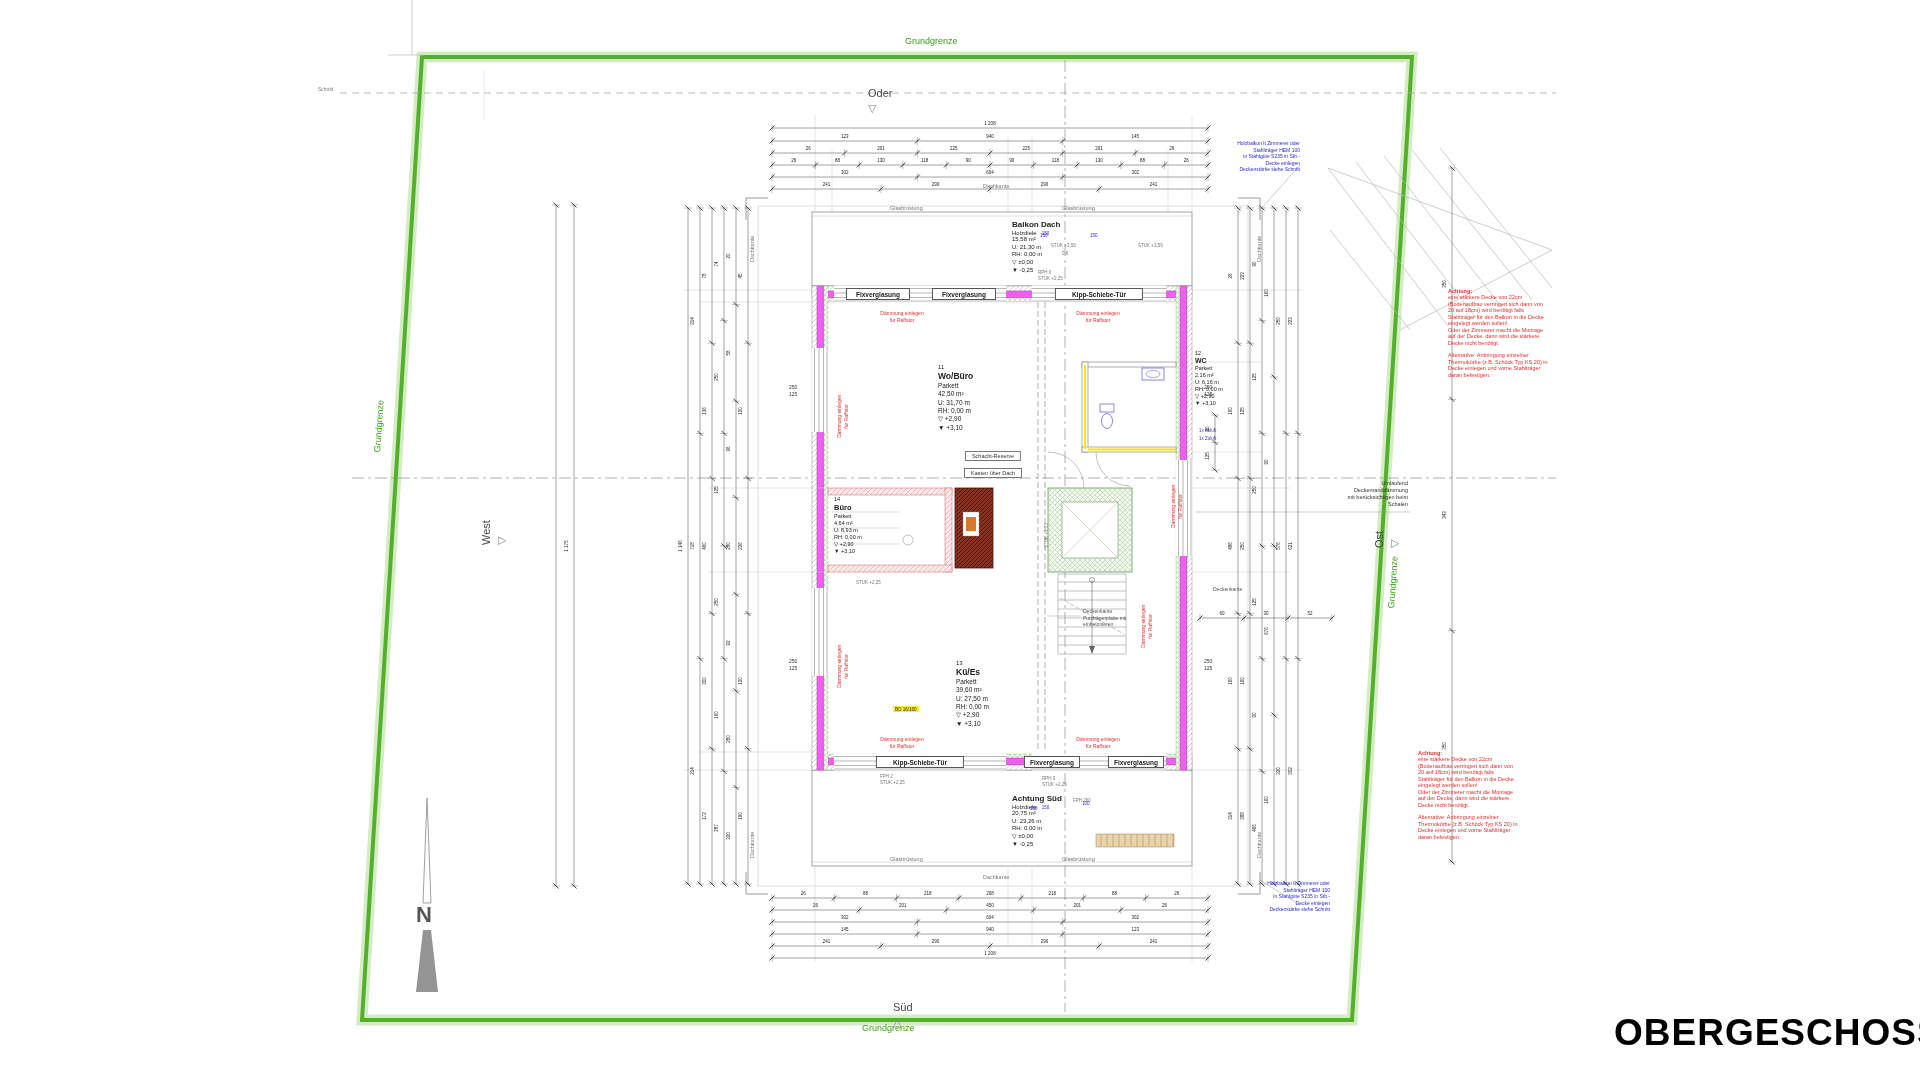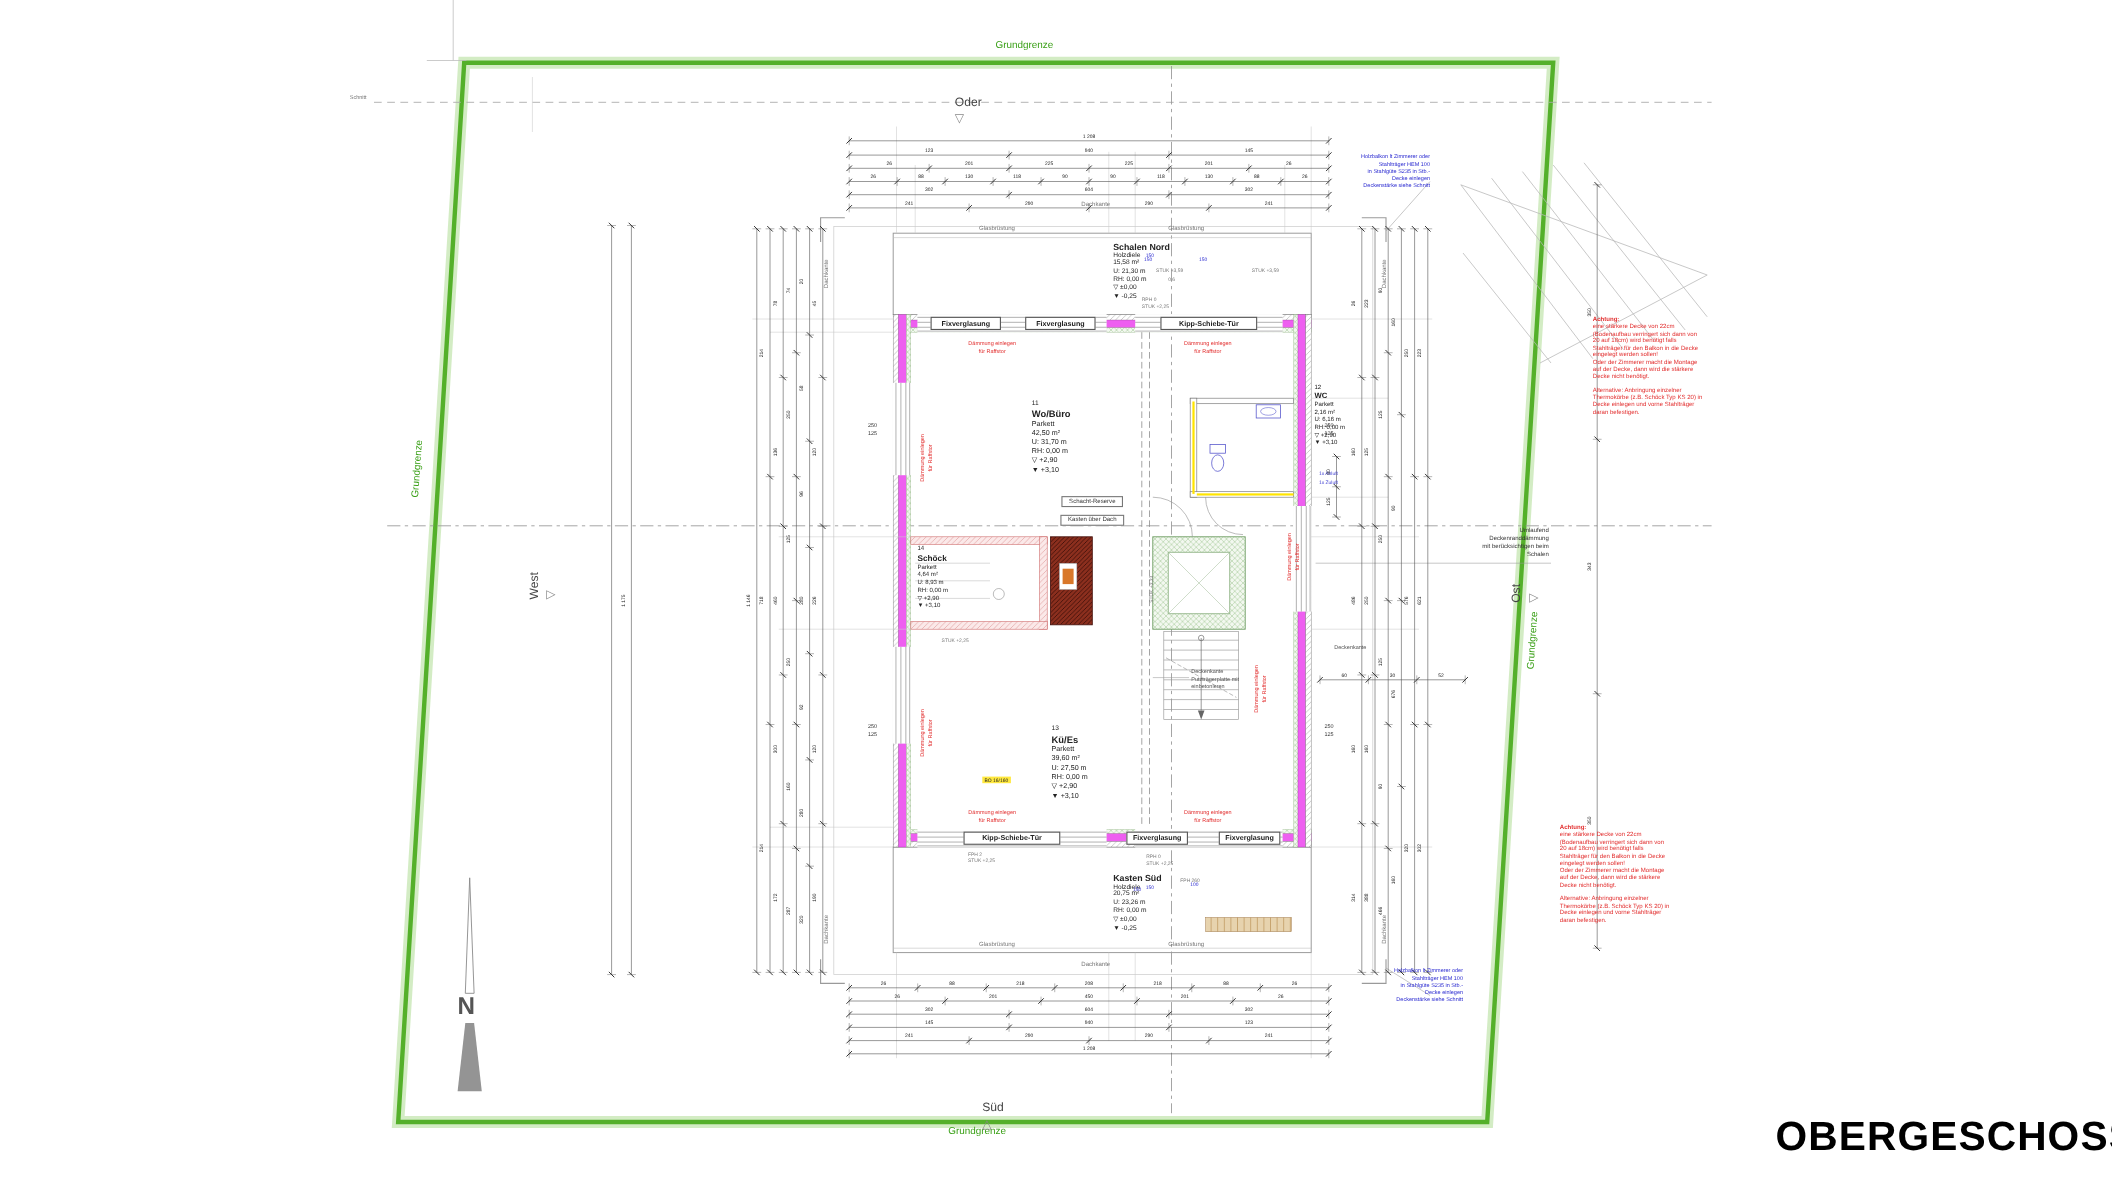--- a/index.html
+++ b/index.html
@@ -602,21 +602,21 @@
   <div class="lbl gy f55 rot" style="left:749px;top:858px">Dachkante</div>
   <div class="lbl gy f55 rot" style="left:1256px;top:262px">Dachkante</div>
   <div class="lbl gy f55 rot" style="left:1256px;top:858px">Dachkante</div>
 
   <div class="lbl gy f55" style="left:890px;top:205px">Glasbrüstung</div>
   <div class="lbl gy f55" style="left:1062px;top:205px">Glasbrüstung</div>
   <div class="lbl gy f55" style="left:890px;top:856px">Glasbrüstung</div>
   <div class="lbl gy f55" style="left:1062px;top:856px">Glasbrüstung</div>
 
   <div class="room" style="left:1012px;top:220px">
-    <div class="name">Schalen Nord</div>
+    <div class="name">Balkon Dach</div>
     <div class="floorrow"><span>Holzdiele</span><span class="sz">150</span></div>
     <div class="info">15,58 m²
 U: 21,30 m
 RH: 0,00 m
 ▽ ±0,00
 ▼ -0,25</div>
   </div>
   <div class="room" style="left:938px;top:364px">
     <div class="num">11</div>
     <div class="name" style="font-size:8.5px">Wo/Büro</div>
@@ -632,40 +632,40 @@
     <div class="name" style="font-size:7px">WC</div>
     <div class="info" style="font-size:5.5px">Parkett
 2,16 m²
 U: 6,16 m
 RH: 0,00 m
 ▽ +2,90
 ▼ +3,10</div>
   </div>
   <div class="room" style="left:834px;top:496px">
     <div class="num" style="font-size:5.5px">14</div>
-    <div class="name" style="font-size:7.5px">Schöck</div>
+    <div class="name" style="font-size:7.5px">Büro</div>
     <div class="info" style="font-size:5.5px">Parkett
 4,64 m²
 U: 8,93 m
 RH: 0,00 m
 ▽ +2,90
 ▼ +3,10</div>
   </div>
   <div class="room" style="left:956px;top:660px">
     <div class="num">13</div>
     <div class="name" style="font-size:8.5px">Kü/Es</div>
     <div class="info" style="font-size:6.5px">Parkett
 39,60 m²
 U: 27,50 m
 RH: 0,00 m
 ▽ +2,90
 ▼ +3,10</div>
   </div>
   <div class="room" style="left:1012px;top:794px">
-    <div class="name">Kasten Süd</div>
+    <div class="name">Achtung Süd</div>
     <div class="floorrow"><span>Holzdiele</span><span class="sz">150</span></div>
     <div class="info">20,75 m²
 U: 23,26 m
 RH: 0,00 m
 ▽ ±0,00
 ▼ -0,25</div>
   </div>
 
   <div class="winlab" style="left:878px;top:294px">Fixverglasung</div>
   <div class="winlab" style="left:964px;top:294px">Fixverglasung</div>

